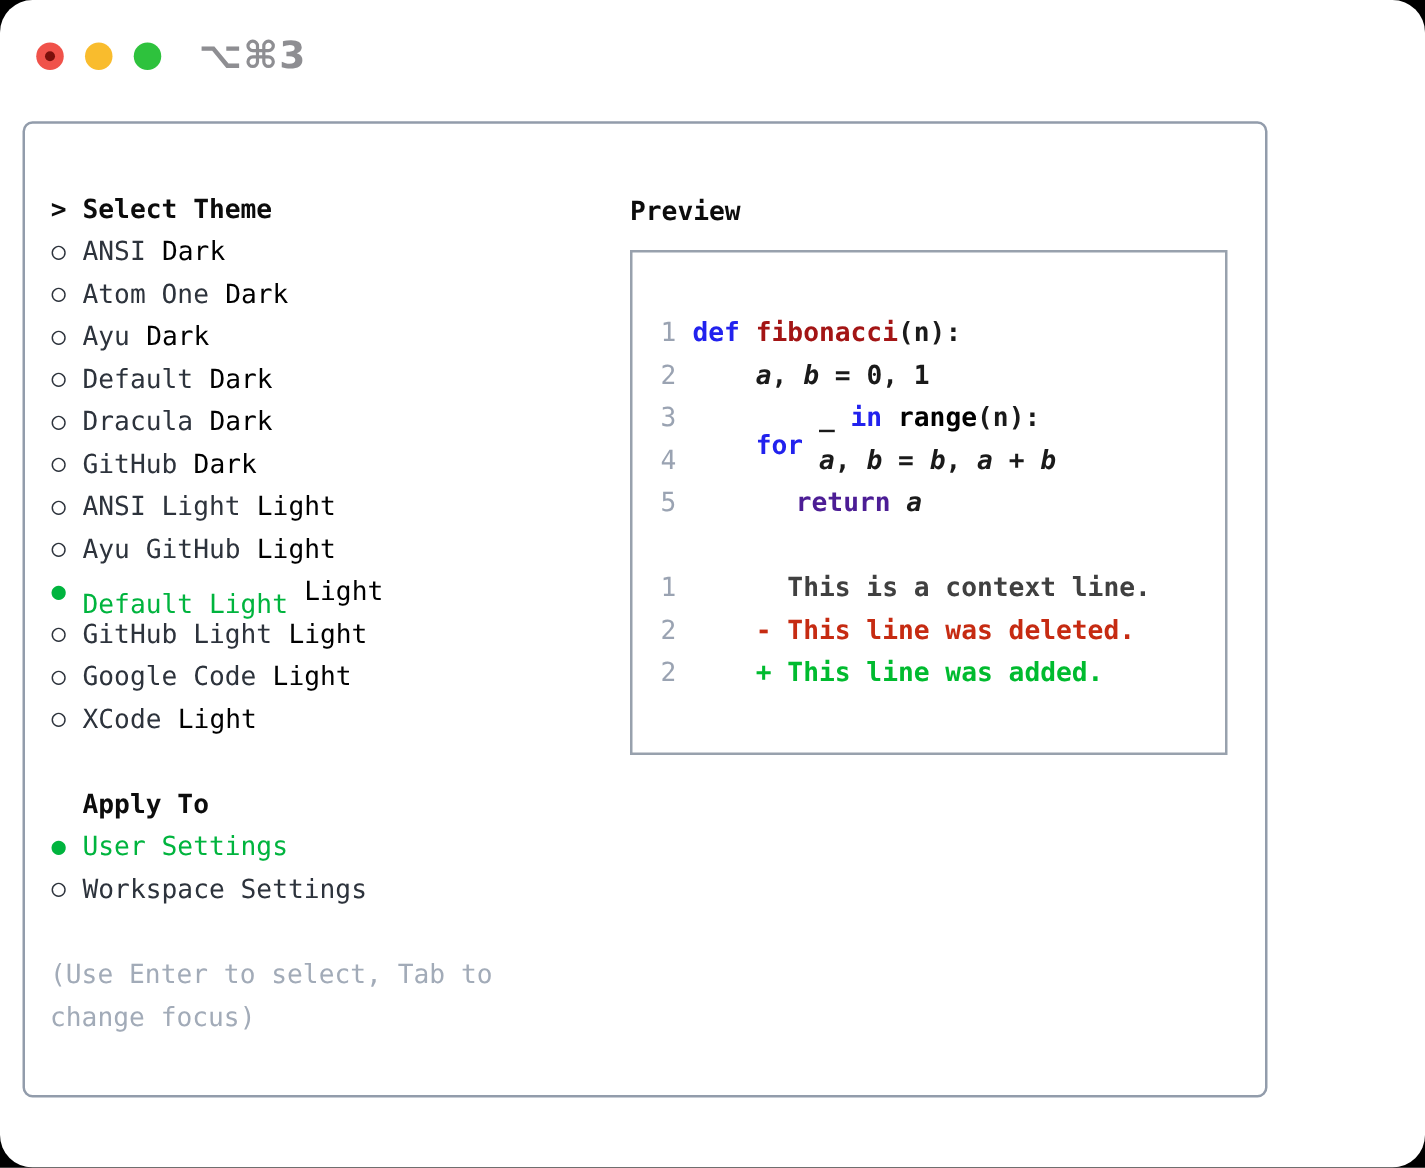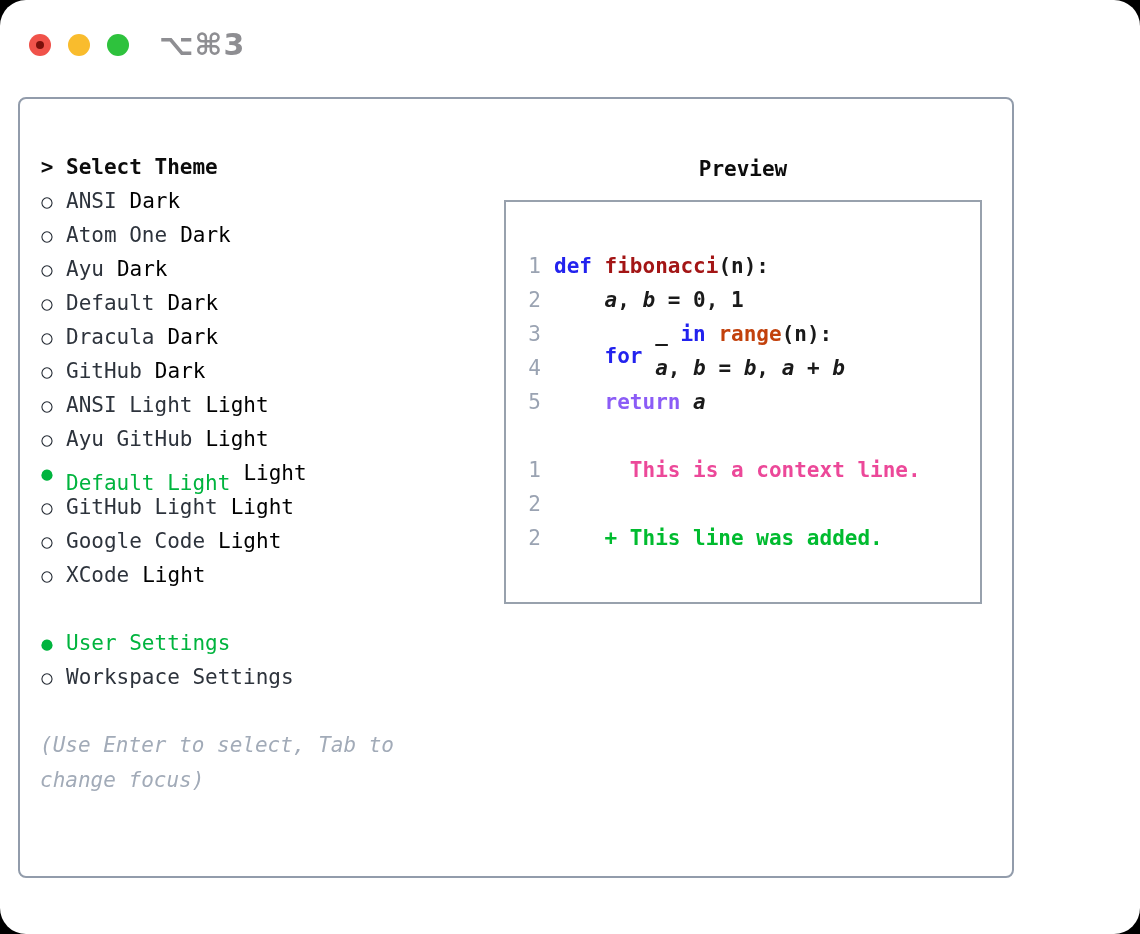--- a/index.html
+++ b/index.html
@@ -24,24 +24,24 @@
     border:2px solid #929cab;border-radius:8px;background:#fff;
   }
   
   .left-col{position:absolute;left:20px;top:51px;}
   .row{display:flex;align-items:center;height:34px;font-size:21px;color:#2d333c;}
   .row .marker{display:inline-block;width:14px;margin-right:12px;text-align:center;font-size:19px;color:#2d333c;flex:none;}
   .row.header-row{font-weight:bold;color:#0c0c0c;}
   .row.header-row .marker{font-size:21px;font-weight:bold;color:#0c0c0c;}
   .row .variant{margin-left:13px;color:#000000;}
   .spacer{height:34px;}
-  .hint{margin-top:34px;font-size:21px;line-height:35px;color:#a2abb8;white-space:pre-line;font-style:italic;}
+  .hint{margin-top:34px;font-size:21px;line-height:35px;color:#a2abb8;white-space:pre-line;}
   
   .preview-col{position:absolute;left:484px;top:53px;}
-  .preview-title{font-size:21px;line-height:34px;font-weight:bold;color:#0c0c0c;text-align:center;}
+  .preview-title{font-size:21px;line-height:34px;font-weight:bold;color:#0c0c0c;}
   .preview-box{
     margin-top:14px;width:478px;height:404px;box-sizing:border-box;
     border:2px solid #98a1ad;background:#fff;padding:47px 0 0 22px;
   }
   .code-line{display:flex;align-items:center;height:34px;font-size:21px;color:#1a1a1a;}
   .code-line .ln{display:inline-block;width:13px;text-align:right;margin-right:13px;color:#9aa3b2;flex:none;}
   .seg{white-space:pre;font-weight:bold;}
 </style>
 </head>
 <body>
@@ -121,20 +121,24 @@
           </div>
           <div class="row">
             <span class="marker">○</span>
             <span>XCode</span>
             <span class="variant">Light</span>
           </div>
         </div>
 
       <div class="spacer"></div>
 
+      <div class="row header-row">
+        <span class="marker"></span>
+        <span>Apply To</span>
+      </div>
 
       <div id="apply-list">
           <div class="row">
             <span class="marker" style="color: rgb(0, 180, 62);">●</span>
             <span style="color: rgb(0, 180, 62);">User Settings</span>
           </div>
           <div class="row">
             <span class="marker">○</span>
             <span>Workspace Settings</span>
           </div>
@@ -160,53 +164,54 @@
             <span class="seg" style="font-style: italic;">b</span>
             <span class="seg"> = 0, 1</span>
           </div>
           <div class="code-line">
             <span class="ln">3</span>
             <span class="seg">    </span>
             <span class="seg" style="color: rgb(34, 34, 238); margin-top: 43px;">for</span>
             <span class="seg"> _ </span>
             <span class="seg" style="color: rgb(34, 34, 238);">in</span>
             <span class="seg"> </span>
-            <span class="seg" style="color: #c2410c;">range</span>
+            <span class="seg" style="color: #000000;">range</span>
             <span class="seg">(n):</span>
           </div>
           <div class="code-line">
             <span class="ln">4</span>
             <span class="seg">        </span>
             <span class="seg" style="font-style: italic;">a</span>
             <span class="seg">, </span>
             <span class="seg" style="font-style: italic;">b</span>
             <span class="seg"> = </span>
             <span class="seg" style="font-style: italic;">b</span>
             <span class="seg">, </span>
             <span class="seg" style="font-style: italic;">a</span>
             <span class="seg"> + </span>
             <span class="seg" style="font-style: italic;">b</span>
           </div>
           <div class="code-line">
             <span class="ln">5</span>
             <span class="seg">    </span>
-            <span class="seg" style="color: #8b5cf6;">return</span>
+            <span class="seg" style="color: #4c1d95; margin-left: 32px;">return</span>
             <span class="seg"> </span>
             <span class="seg" style="font-style: italic;">a</span>
           </div>
           <div class="code-line">
             <span class="ln"></span>
           </div>
           <div class="code-line">
             <span class="ln">1</span>
-            <span class="seg" style="color: #ec4899;">      This is a context line.</span>
+            <span class="seg" style="color: #404040;">      This is a context line.</span>
           </div>
           <div class="code-line">
             <span class="ln">2</span>
             <span class="seg">    </span>
+            <span class="seg" style="color: rgb(198, 43, 18);">- This line was deleted.</span>
           </div>
           <div class="code-line">
             <span class="ln">2</span>
             <span class="seg">    </span>
             <span class="seg" style="color: rgb(0, 187, 47);">+ This line was added.</span>
           </div>
         </div>
     </div>
 
   </div>

